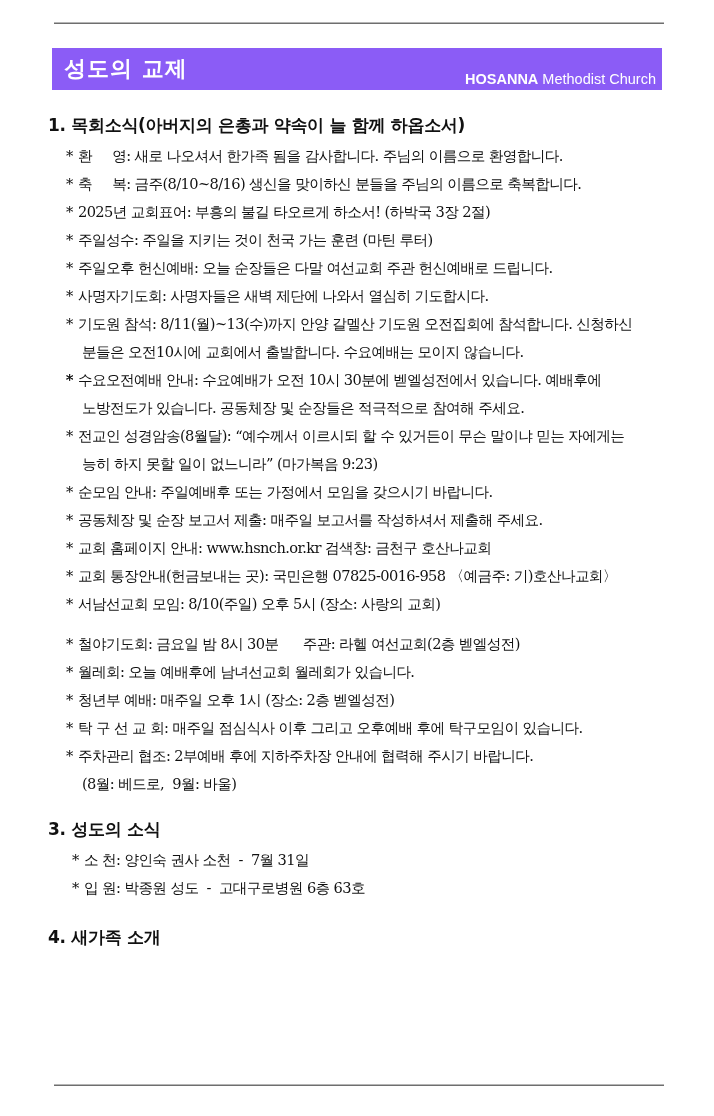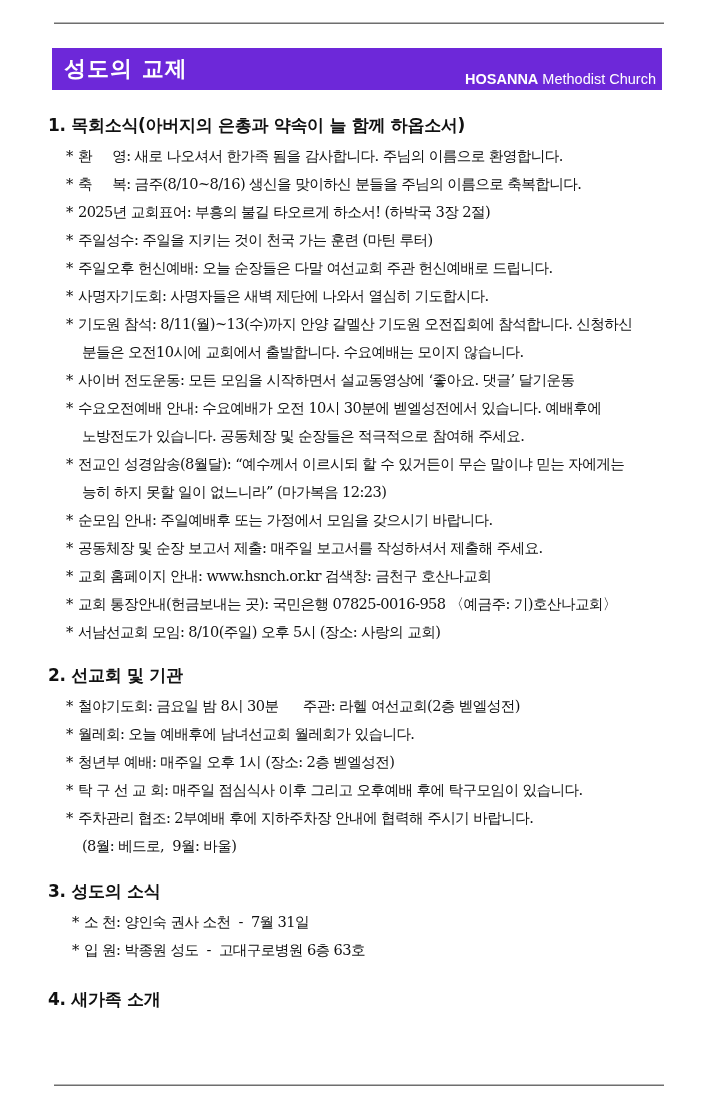--- a/index.html
+++ b/index.html
@@ -1,21 +1,21 @@
 <!DOCTYPE html>
 <html><head>
 <meta charset="utf-8">
 <style>
   html, body { margin: 0; padding: 0; background: #ffffff; }
   body { width: 714px; height: 1116px; position: relative; overflow: hidden;
          font-family: "DejaVu Serif", "Liberation Serif", serif; color: #111; }
   .rule { position: absolute; left: 54px; width: 610px; height: 2px; background: #6e6e6e; border-top: 1px solid #b5b5b5; box-sizing: border-box; }
   .rule.top { top: 22px; }
   .rule.bottom { top: 1084px; }
-  .banner { position: absolute; left: 52px; top: 48px; width: 610px; height: 42px; background: #6d28d9; }
+  .banner { position: absolute; left: 52px; top: 48px; width: 610px; height: 42px; background: #8b5cf6; }
   .banner-title { position: absolute; left: 12px; top: 6px; color: #fff; font-family: "DejaVu Sans", sans-serif; font-weight: bold; font-size: 22px; letter-spacing: 1px; }
   .banner-sub { position: absolute; right: 6px; bottom: 3px; color: #fff; font-family: "Liberation Sans", sans-serif; font-size: 14.5px; margin-top: 14px; }
   .banner-sub b { font-weight: bold; }
   .content { position: absolute; left: 48px; top: 108px; width: 640px; }
   .section-heading { font-family: "DejaVu Sans", sans-serif; font-weight: bold; font-size: 17px; margin: 0; height: 34px; line-height: 34px; letter-spacing: -0.3px; }
   .section { margin-bottom: 14px; }
   .items { list-style: none; margin: 0; padding: 0; }
   .item { position: relative; padding-left: 30px; font-size: 14.6px; line-height: 28px; letter-spacing: -0.6px; }
   .item .bullet { position: absolute; left: 18px; top: 0; }
   .item .cont { display: block; padding-left: 4px; }
@@ -40,33 +40,32 @@
   <div class="section s1">
     <h2 class="section-heading">1. 목회소식(아버지의 은총과 약속이 늘 함께 하옵소서)</h2>
     <ul class="items">
       <li class="item"><span class="bullet">*</span><span style="white-space:pre">환     영: 새로 나오셔서 한가족 됨을 감사합니다. 주님의 이름으로 환영합니다.</span></li>
       <li class="item"><span class="bullet">*</span><span style="white-space:pre">축     복: 금주(8/10~8/16) 생신을 맞이하신 분들을 주님의 이름으로 축복합니다.</span></li>
       <li class="item"><span class="bullet">*</span><span>2025년 교회표어: 부흥의 불길 타오르게 하소서! (하박국 3장 2절)</span></li>
       <li class="item"><span class="bullet">*</span><span>주일성수: 주일을 지키는 것이 천국 가는 훈련 (마틴 루터)</span></li>
       <li class="item"><span class="bullet">*</span><span>주일오후 헌신예배: 오늘 순장들은 다말 여선교회 주관 헌신예배로 드립니다.</span></li>
       <li class="item"><span class="bullet">*</span><span>사명자기도회: 사명자들은 새벽 제단에 나와서 열심히 기도합시다.</span></li>
       <li class="item"><span class="bullet">*</span><span>기도원 참석: 8/11(월)~13(수)까지 안양 갈멜산 기도원 오전집회에 참석합니다. 신청하신</span><span class="cont">분들은 오전10시에 교회에서 출발합니다. 수요예배는 모이지 않습니다.</span></li>
-      <li class="item"><span class="bullet">*</span><span>사이버 전도운동: 모든 모임을 시작하면서 설교동영상에 ‘좋아요. 댓글’ 달기운동</span></li>
+      <li class="item"><span class="bullet">*</span></li>
       <li class="item"><span class="bullet">*</span><span>수요오전예배 안내: 수요예배가 오전 10시 30분에 벧엘성전에서 있습니다. 예배후에</span><span class="cont">노방전도가 있습니다. 공동체장 및 순장들은 적극적으로 참여해 주세요.</span></li>
-      <li class="item"><span class="bullet">*</span><span>전교인 성경암송(8월달): “예수께서 이르시되 할 수 있거든이 무슨 말이냐 믿는 자에게는</span><span class="cont">능히 하지 못할 일이 없느니라” (마가복음 12:23)</span></li>
+      <li class="item"><span class="bullet">*</span><span>전교인 성경암송(8월달): “예수께서 이르시되 할 수 있거든이 무슨 말이냐 믿는 자에게는</span><span class="cont">능히 하지 못할 일이 없느니라” (마가복음 9:23)</span></li>
       <li class="item"><span class="bullet">*</span><span>순모임 안내: 주일예배후 또는 가정에서 모임을 갖으시기 바랍니다.</span></li>
       <li class="item"><span class="bullet">*</span><span>공동체장 및 순장 보고서 제출: 매주일 보고서를 작성하셔서 제출해 주세요.</span></li>
       <li class="item"><span class="bullet">*</span><span>교회 홈페이지 안내: www.hsnch.or.kr 검색창: 금천구 호산나교회</span></li>
       <li class="item"><span class="bullet">*</span><span>교회 통장안내(헌금보내는 곳): 국민은행 07825-0016-958 〈예금주: 기)호산나교회〉</span></li>
       <li class="item"><span class="bullet">*</span><span>서남선교회 모임: 8/10(주일) 오후 5시 (장소: 사랑의 교회)</span></li>
     </ul>
   </div>
 
   <div class="section s2">
-    <h2 class="section-heading">2. 선교회 및 기관</h2>
     <ul class="items">
       <li class="item"><span class="bullet">*</span><span style="white-space:pre">철야기도회: 금요일 밤 8시 30분      주관: 라헬 여선교회(2층 벧엘성전)</span></li>
       <li class="item"><span class="bullet">*</span><span>월레회: 오늘 예배후에 남녀선교회 월레회가 있습니다.</span></li>
       <li class="item"><span class="bullet">*</span><span>청년부 예배: 매주일 오후 1시 (장소: 2층 벧엘성전)</span></li>
       <li class="item"><span class="bullet">*</span><span>탁 구 선 교 회: 매주일 점심식사 이후 그리고 오후예배 후에 탁구모임이 있습니다.</span></li>
       <li class="item"><span class="bullet">*</span><span>주차관리 협조: 2부예배 후에 지하주차장 안내에 협력해 주시기 바랍니다.</span><span class="cont" style="white-space:pre">(8월: 베드로,  9월: 바울)</span></li>
     </ul>
   </div>
 
   <div class="section s3">

